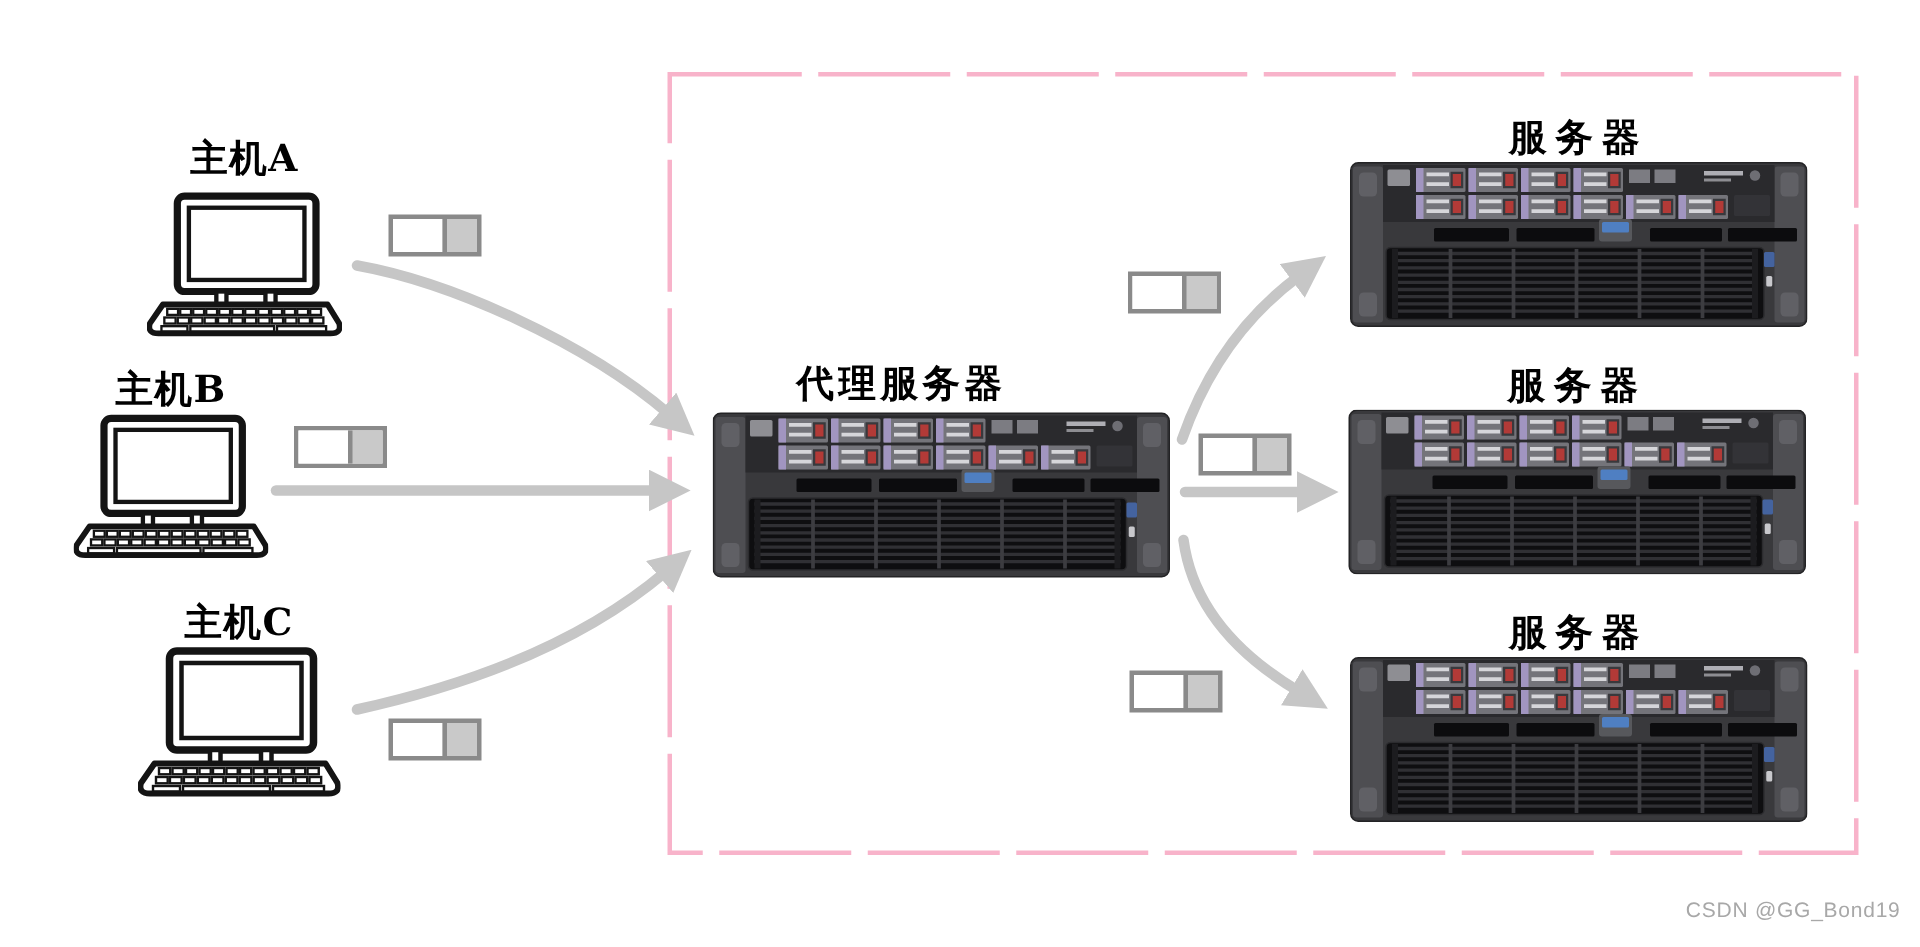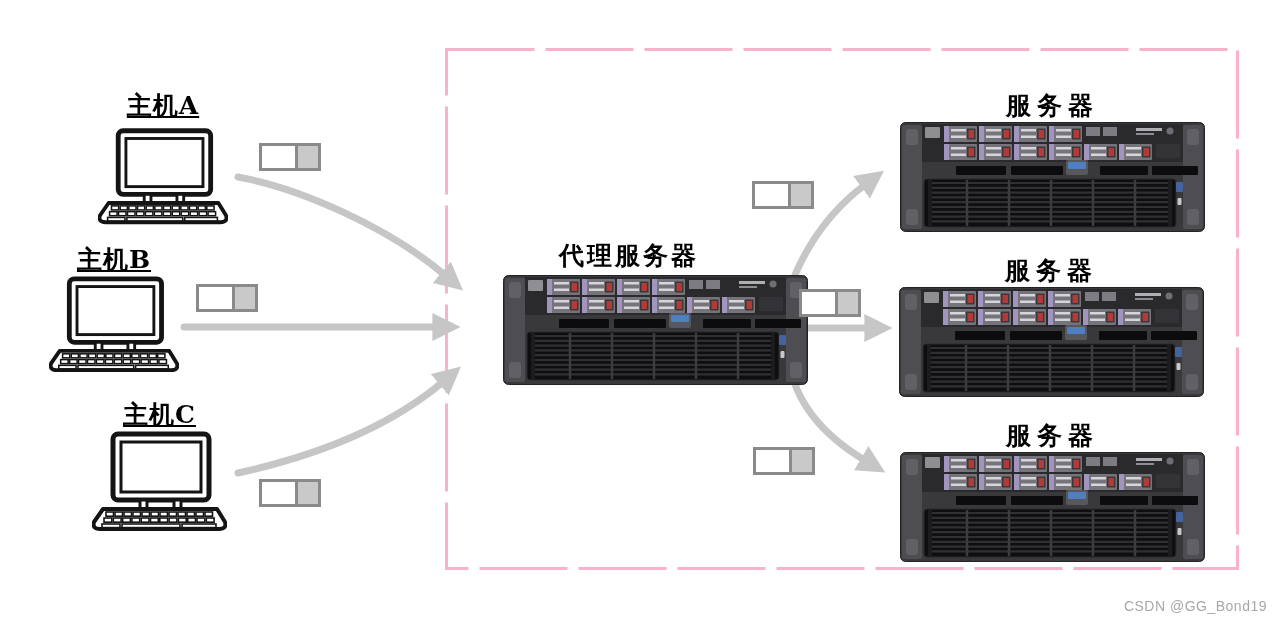--- a/index.html
+++ b/index.html
@@ -19,33 +19,33 @@
   .boundary{fill:none;stroke:var(--boundary-pink);stroke-width:3;stroke-dasharray:88 11;}
   .arrow{fill:none;stroke:var(--arrow-gray);stroke-width:7;stroke-linecap:round;}
   .arrowhead-fill{fill:var(--arrow-gray);}
 
   .node{position:absolute;z-index:2;text-align:center;}
   .node-label{
     font-family:"DejaVu Serif","Liberation Serif",serif;
     font-weight:700;font-size:25px;line-height:1.1;color:var(--label-black);
     white-space:nowrap;
   }
-  .ls1{letter-spacing:1px;text-decoration:underline;}
+  .ls1{letter-spacing:1px;}
   .ls3{letter-spacing:3px;}
-  .ls6{letter-spacing:6px;margin-top:14px;}
+  .ls6{letter-spacing:6px;}
 
   .host-a{left:98px;top:92px;width:130px;}
   .host-b{left:48px;top:246px;width:132px;}
   .host-c{left:92px;top:401px;width:135px;}
   .host-a .node-label{margin-bottom:6px;}
   .host-b .node-label{margin-bottom:2px;}
   .host-c .node-label{margin-bottom:2px;text-align:center;}
   .laptop{display:block;margin:0 auto;}
 
-  .proxy{left:475px;top:242px;width:252px;margin-left:28px;}
+  .proxy{left:475px;top:242px;width:252px;}
   .proxy .node-label{margin-bottom:4px;}
   .server-1{left:900px;top:78px;width:305px;}
   .server-2{left:898px;top:243px;width:307px;}
   .server-3{left:900px;top:408px;width:305px;}
   .server-1 .node-label,.server-2 .node-label,.server-3 .node-label{margin-bottom:2px;}
   .rack{display:block;margin:0 auto;}
 
   .packet{
     position:absolute;z-index:2;box-sizing:border-box;width:62px;height:28px;
     border:3px solid var(--packet-border-gray);background:#fff;display:flex;

